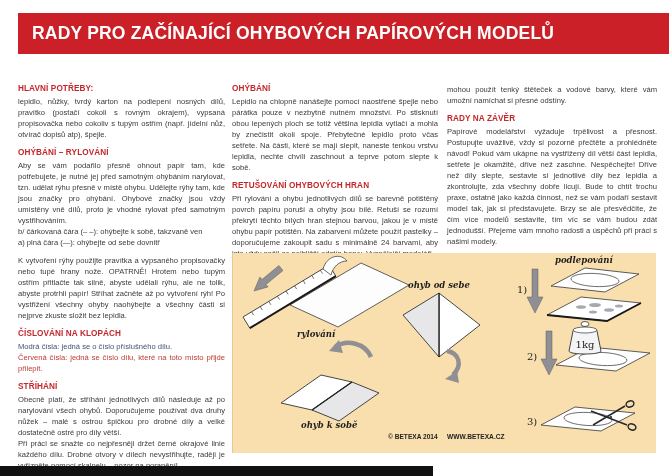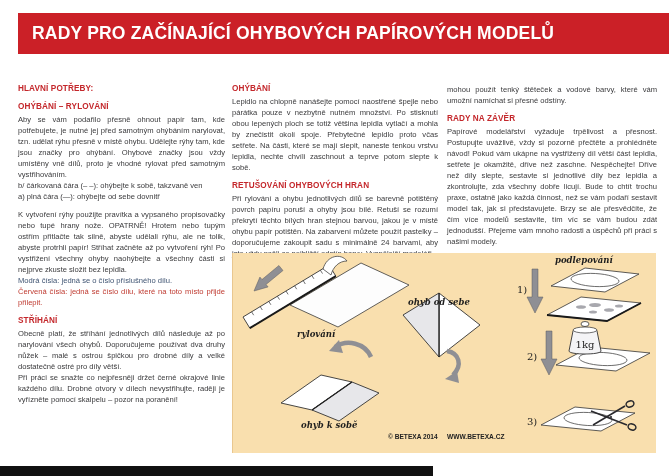--- a/index.html
+++ b/index.html
@@ -35,25 +35,27 @@
 <body>
 
 <div class="page">
 
   <div class="banner">
     <span class="banner-title">RADY PRO ZAČÍNAJÍCÍ OHYBOVÝCH PAPÍROVÝCH MODELŮ</span>
   </div>
 
   <div class="col col1">
     <h3 class="first">HLAVNÍ POTŘEBY:</h3>
+    <p>lepidlo, nůžky, tvrdý karton na podlepení nosných dílů, pravítko (postačí cokoli s rovným okrajem), vypsaná propisovačka nebo cokoliv s tupým ostřím (např. jídelní nůž, otvírač dopisů atp), špejle.</p>
     <h3>OHÝBÁNÍ – RYLOVÁNÍ</h3>
     <p>Aby se vám podařilo přesně ohnout papír tam, kde potřebujete, je nutné jej před samotným ohýbáním narylovat, tzn. udělat rýhu přesně v místě ohybu. Udělejte rýhy tam, kde jsou značky pro ohýbání. Ohybové značky jsou vždy umístěny vně dílů, proto je vhodné rylovat před samotným vystřihováním.</p>
     <p>b/ čárkovaná čára (– –): ohýbejte k sobě, takzvaně ven</p>
     <p>a) plná čára (—): ohýbejte od sebe dovnitř</p>
     <p class="mt">K vytvoření rýhy použijte pravítka a vypsaného propisovačky nebo tupé hrany nože. OPATRNĚ! Hrotem nebo tupým ostřím přitlačte tak silně, abyste udělali rýhu, ale ne tolik, abyste protrhli papír! Stříhat začněte až po vytvoření rýh! Po vystřižení všechny ohyby naohýbejte a všechny části si nejprve zkuste složit bez lepidla.</p>
+    <h3>ČÍSLOVÁNÍ NA KLOPÁCH</h3>
     <p class="blue">Modrá čísla: jedná se o číslo příslušného dílu.</p>
     <p class="red">Červená čísla: jedná se číslo dílu, které na toto místo přijde přilepit.</p>
     <h3>STŘÍHÁNÍ</h3>
     <p>Obecně platí, že stříhání jednotlivých dílů následuje až po narylování všech ohybů. Doporučujeme používat dva druhy nůžek – malé s ostrou špičkou pro drobné díly a velké dostatečně ostré pro díly větší.</p>
     <p>Při práci se snažte co nejpřesněji držet černé okrajové linie každého dílu. Drobné otvory v dílech nevystřihujte, raději je vyřízněte pomocí skalpelu – pozor na poranění!</p>
   </div>
 
   <div class="col col2">
     <h3 class="first">OHÝBÁNÍ</h3>
     <p>Lepidlo na chlopně nanášejte pomocí naostřené špejle nebo párátka pouze v nezbytně nutném množství. Po stisknutí obou lepených ploch se totiž většina lepidla vytlačí a mohla by znečistit okolí spoje. Přebytečné lepidlo proto včas setřete. Na části, které se mají slepit, naneste tenkou vrstvu lepidla, nechte chvíli zaschnout a teprve potom slepte k sobě.</p>
@@ -122,21 +124,21 @@
         <ellipse cx="355" cy="166" rx="24" ry="6.5" transform="rotate(3 355 166)" fill="none" stroke="#333" stroke-width="0.7"></ellipse>
         <g>
           <path d="M 360,172 L 392,153 M 358,158 L 394,172" stroke="#2a2a2e" stroke-width="1.6" fill="none"></path>
           <ellipse cx="397" cy="151" rx="4" ry="3" transform="rotate(-20 397 151)" fill="none" stroke="#2a2a2e" stroke-width="1.5"></ellipse>
           <ellipse cx="399" cy="174" rx="4" ry="3" transform="rotate(20 399 174)" fill="none" stroke="#2a2a2e" stroke-width="1.5"></ellipse>
           <circle cx="378" cy="164" r="1.1" fill="#2a2a2e"></circle>
         </g>
       </g>
     </svg>
     <span class="ilabel" style="left:64px;top:76px;">rylování</span>
-    <span class="ilabel" style="left:175px;top:44px;">ohyb od sebe</span>
+    <span class="ilabel" style="left:175px;top:27px;">ohyb od sebe</span>
     <span class="ilabel" style="left:68px;top:167px;">ohyb k sobě</span>
     <span class="ilabel" style="left:322px;top:2px;">podlepování</span>
     <span class="istep" style="left:284px;top:31px;">1)</span>
     <span class="istep" style="left:294px;top:98px;">2)</span>
     <span class="istep" style="left:294px;top:163px;">3)</span>
     <span class="iweight">1kg</span>
     <span class="icredit" style="left:155px;top:180px;">© BETEXA 2014</span>
     <span class="icredit" style="left:214px;top:180px;">WWW.BETEXA.CZ</span>
   </div>
 

